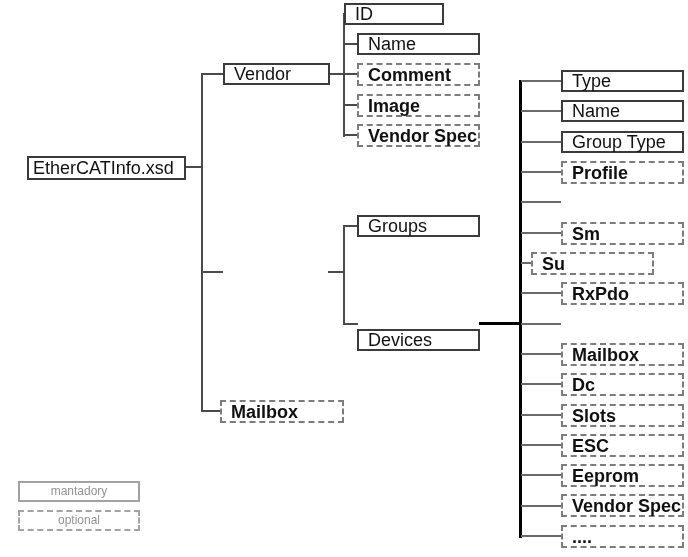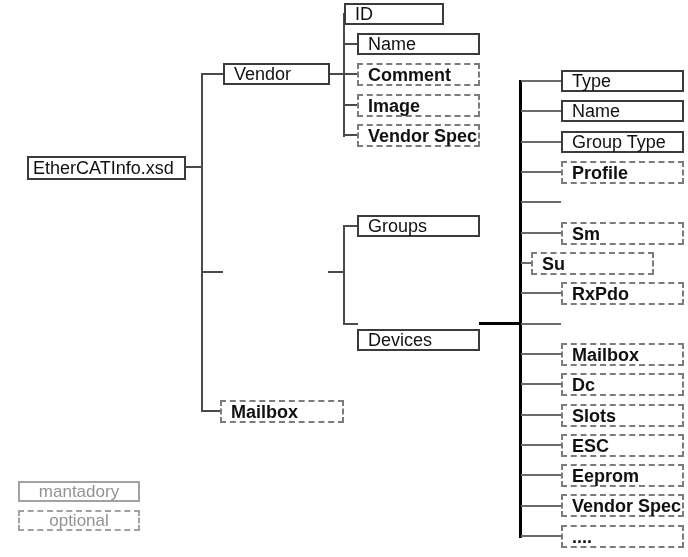--- a/index.html
+++ b/index.html
@@ -16,21 +16,21 @@
   .solid  { border:2px solid #3b3b3b; }
   .dashed { border:2px dashed #7c7c7c;font-weight:bold; }
   .rootpad { padding-left:4px; }
   .h { position:absolute; height:2px; background:#4a4a4a; }
   .v { position:absolute; width:2px;  background:#4a4a4a; }
   .stub { position:absolute; height:2px; background:#6a6a6a; }
   .thick { background:#000000; }
   .legend-box {
     position:absolute; width:122px; height:21px; background:#ffffff;
     display:flex; align-items:center; justify-content:center;
-    font-size:17px; line-height:17px; color:#939393; white-space:nowrap;
+    font-size:12px; line-height:17px; color:#939393; white-space:nowrap;
   }
   .legend-solid  { border:2px solid #a2a2a2; }
   .legend-dashed { border:2px dashed #a2a2a2; }
 </style>
 </head>
 <body>
 
 <div class="canvas">
 
   <div class="h" style="left:185px;top:166px;width:17px"></div>

